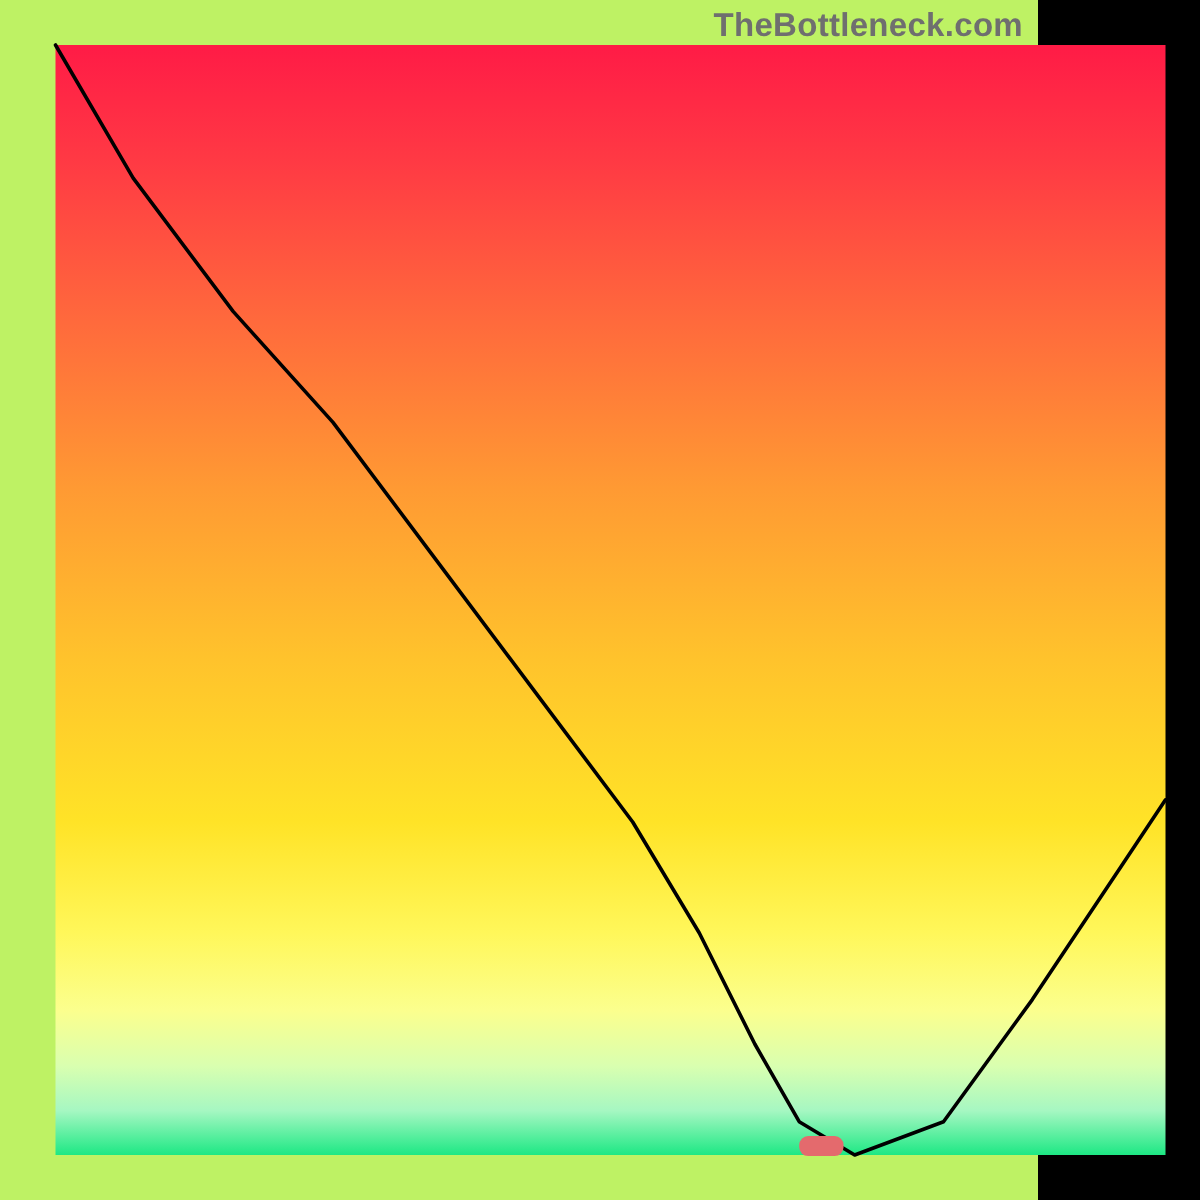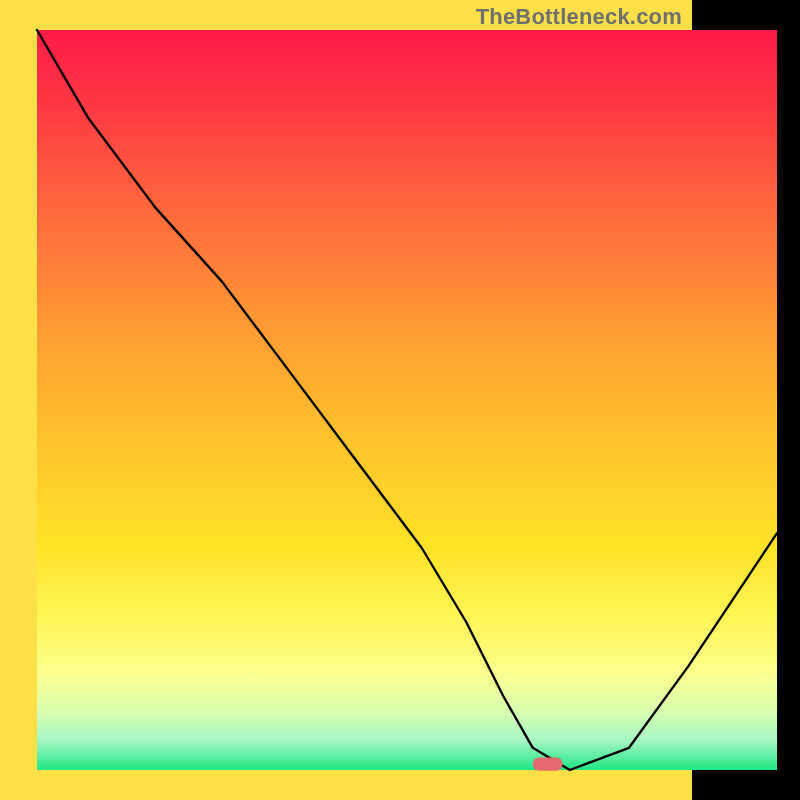--- a/index.html
+++ b/index.html
@@ -7,21 +7,21 @@
     padding: 0;
     width: 800px;
     height: 800px;
     background: #000;
     font-family: Arial, Helvetica, sans-serif;
   }
   .frame {
     position: relative;
     width: 692px;
     height: 800px;
-    background: #fde047;
+    background: #bef264;
   }
   .watermark {
     position: absolute;
     top: 4px;
     right: 10px;
     color: #6f6f6f;
     font-size: 22px;
     font-weight: 600;
     letter-spacing: 0.2px;
     z-index: 20;

